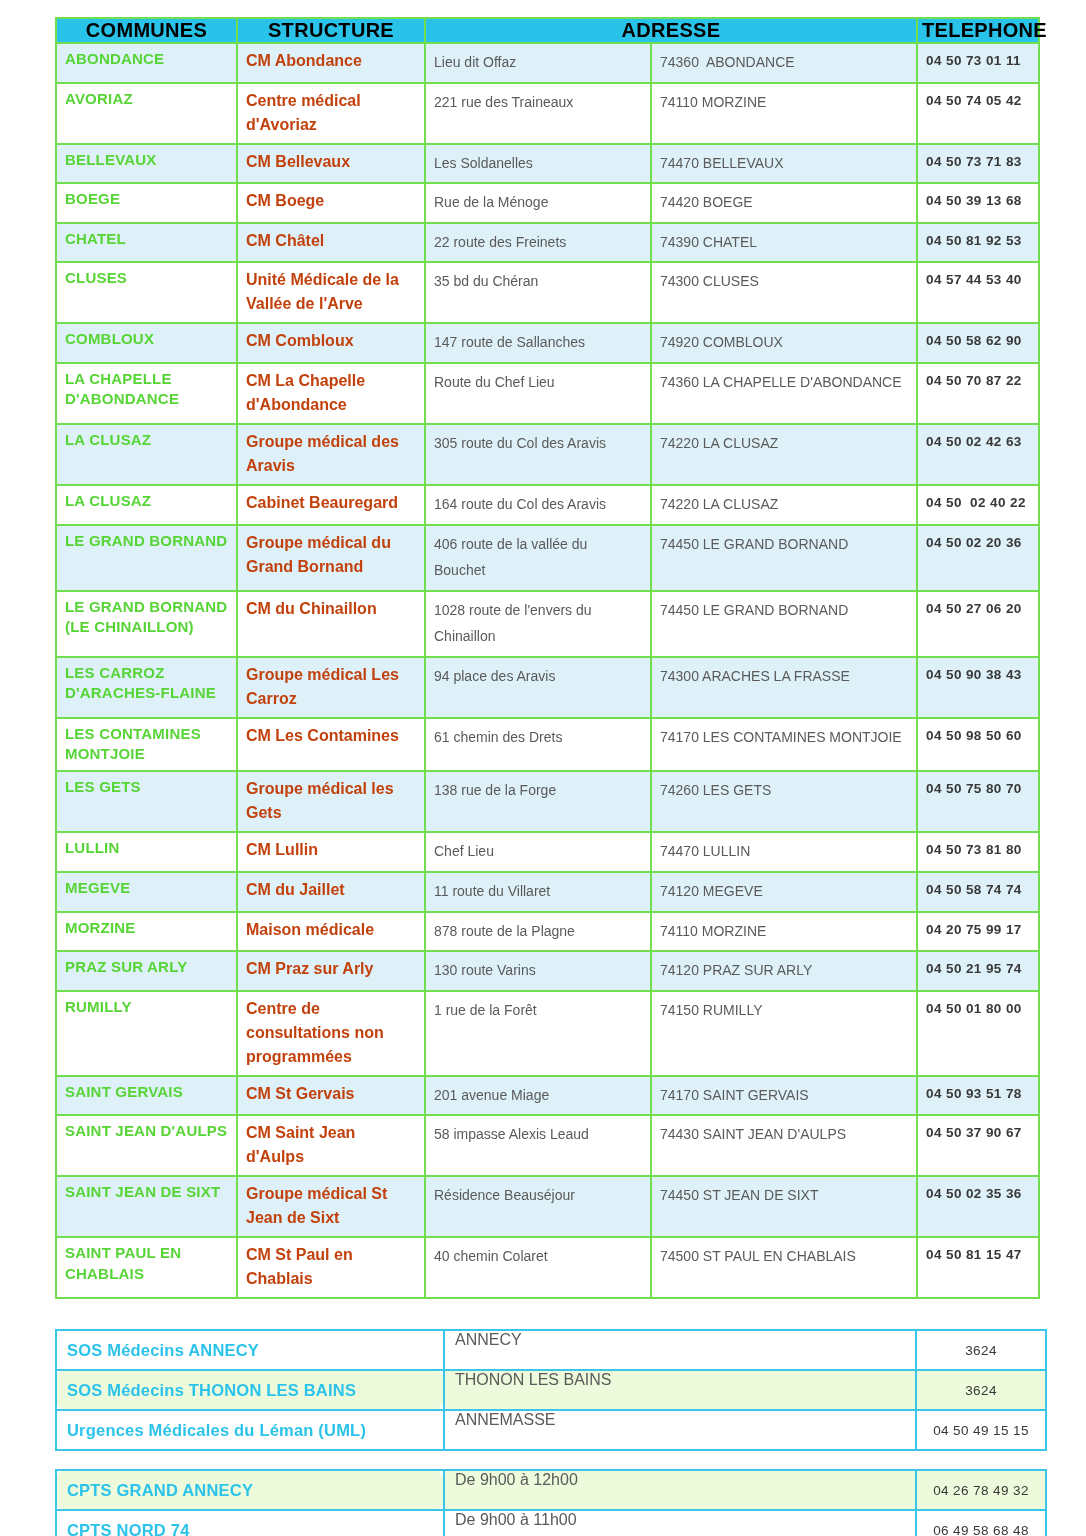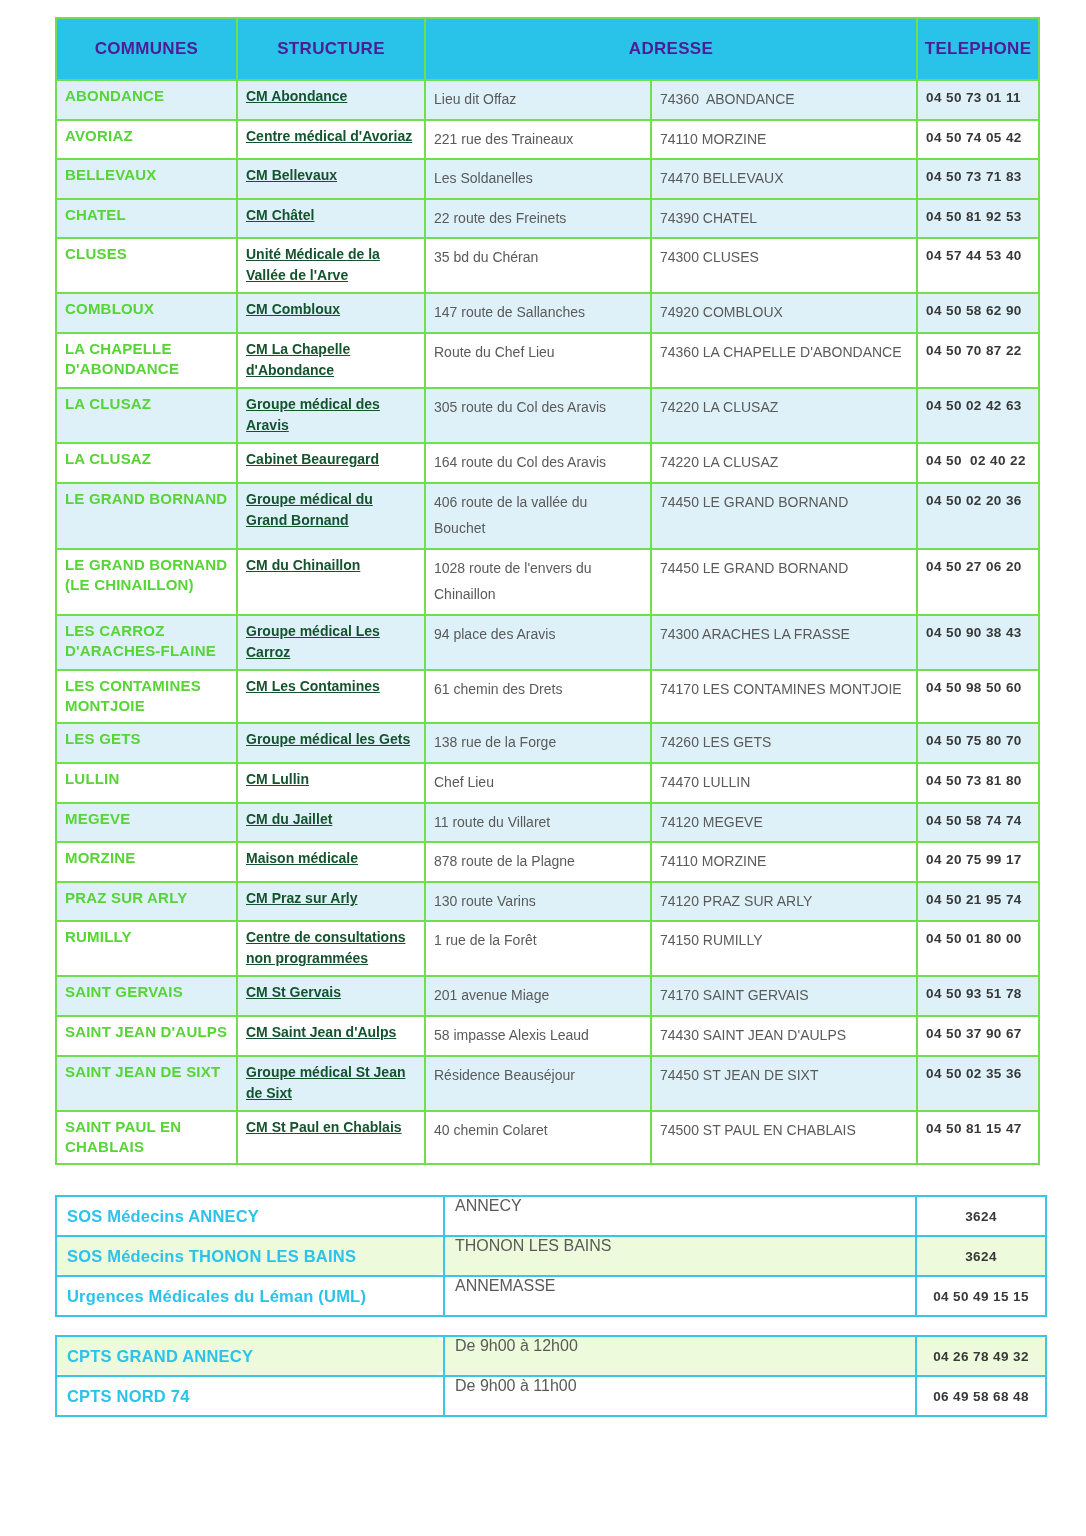--- a/index.html
+++ b/index.html
@@ -18,49 +18,48 @@
     overflow: hidden;
   }
   table {
     border-collapse: collapse;
     table-layout: fixed;
   }
   
   table.main { width: 983px; }
   table.main th {
     background: #29c3ea;
-    color: #4c1d95;
-    font-size: 17px;
+    color: #000000;
+    font-size: 20px;
     font-weight: bold;
     border: 2px solid #70de4d;
-    padding: 20px 4px;
+    padding: 0 4px;
     text-align: center;
     letter-spacing: 0.3px;
   }
   table.main td {
     border: 2px solid #70de4d;
     vertical-align: top;
     padding: 5px 8px 6px 8px;
     box-sizing: border-box;
     overflow: hidden;
   }
   table.main tr.tint { background: #def1f9; border-radius: 15px; }
   td.commune {
     color: #57d436;
     font-weight: bold;
     font-size: 15px;
     line-height: 1.35;
     letter-spacing: 0.2px;
   }
   td.structure {
-    color: #14532d;
-    font-weight: bold;
-    font-size: 14px;
+    color: #c2410c;
+    font-weight: bold;
+    font-size: 16px;
     line-height: 1.5;
-    text-decoration: underline;
   }
   td.street, td.city {
     color: #5a5a5a;
     font-size: 14px;
     line-height: 1.9;
   }
   td.phone {
     color: #383838;
     font-weight: bold;
     font-size: 13.5px;
@@ -86,21 +85,21 @@
     border-radius: 10px;
   }
   td.place {
     color: #5a5a5a;
     font-size: 16px;
     vertical-align: top;
     padding-top: 9px;
   }
   td.subphone {
     color: #383838;
-    font-weight: bold;
+    font-weight: normal;
     font-size: 13.5px;
     text-align: center;
     vertical-align: middle;
     letter-spacing: 0.4px;
   }
   table.sos  { margin-top: 30px; }
   table.cpts { margin-top: 18px; }
 </style>
 </head>
 <body>
@@ -138,20 +137,27 @@
           <td class="city">74110 MORZINE</td>
           <td class="phone">04 50 74 05 42</td>
         </tr>
         <tr class="tint">
           <td class="commune">BELLEVAUX</td>
           <td class="structure">CM Bellevaux</td>
           <td class="street">Les Soldanelles</td>
           <td class="city">74470 BELLEVAUX</td>
           <td class="phone">04 50 73 71 83</td>
         </tr>
+        <tr>
+          <td class="commune">BOEGE</td>
+          <td class="structure">CM Boege</td>
+          <td class="street">Rue de la Ménoge</td>
+          <td class="city">74420 BOEGE</td>
+          <td class="phone">04 50 39 13 68</td>
+        </tr>
         <tr class="tint">
           <td class="commune">CHATEL</td>
           <td class="structure">CM Châtel</td>
           <td class="street">22 route des Freinets</td>
           <td class="city">74390 CHATEL</td>
           <td class="phone">04 50 81 92 53</td>
         </tr>
         <tr>
           <td class="commune">CLUSES</td>
           <td class="structure">Unité Médicale de la Vallée de l'Arve</td>

